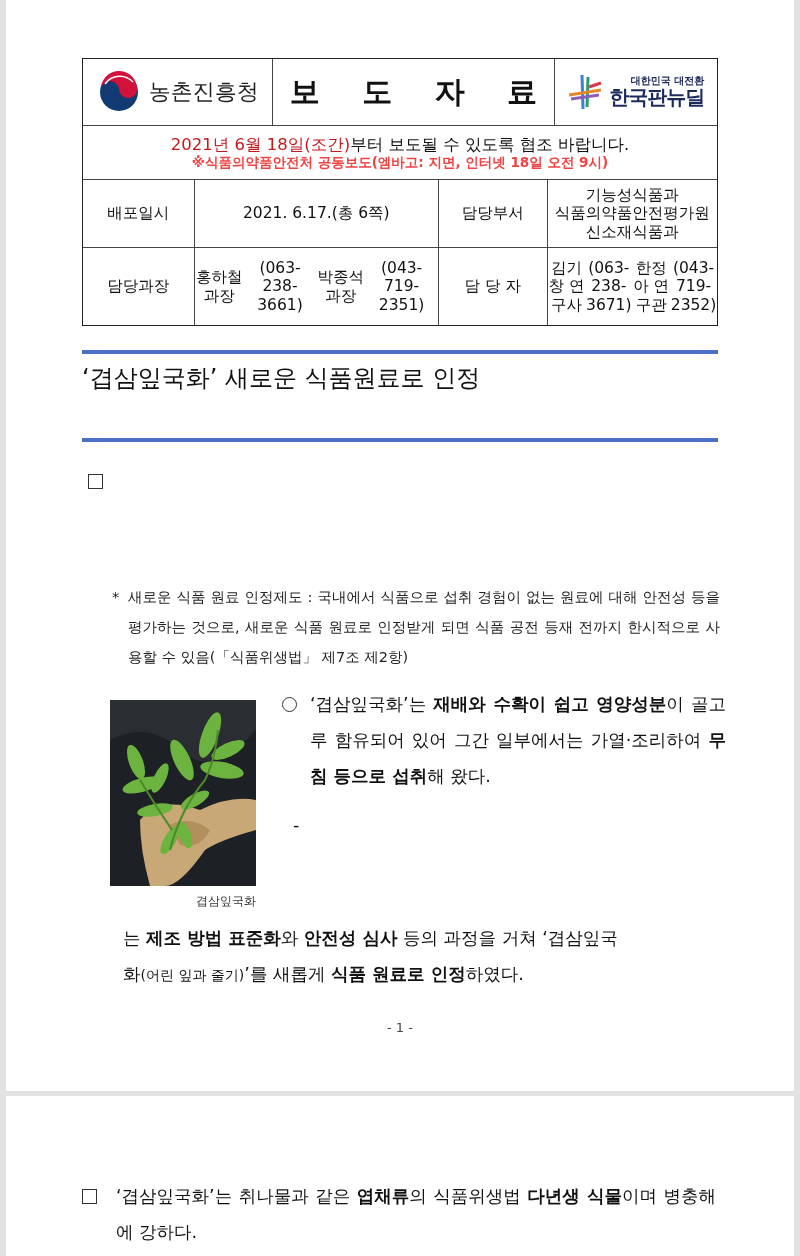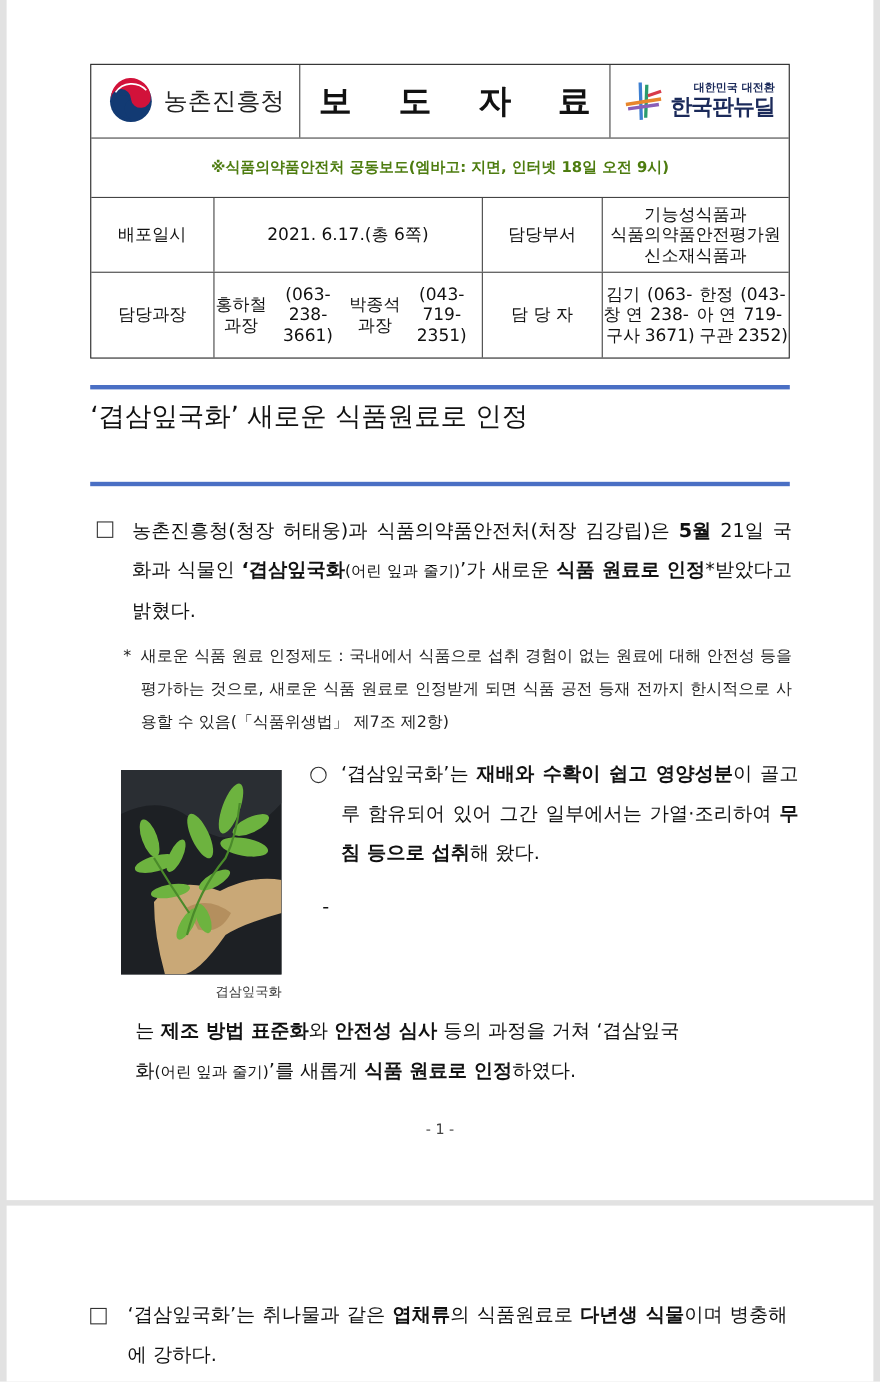--- a/index.html
+++ b/index.html
@@ -32,21 +32,21 @@
   .gov-name { font-size: 22px; color: #222; }
 
   .nd-wrap { display: flex; align-items: center; gap: 6px; }
   .nd-text { display: flex; flex-direction: column; align-items: flex-end; line-height: 1.05; justify-content: space-between; }
   .nd-small { font-size: 10px; font-weight: bold; color: #1b2a5a; }
   .nd-big { font-size: 20px; font-weight: bold; color: #1b2a5a; letter-spacing: -1px; }
 
   .embargo { height: 53px; flex-direction: column; width: 100%; line-height: 1.2; }
   .embargo-line1 { font-size: 16.5px; }
   .embargo-red { color: #c0191e; }
-  .embargo-line2 { font-size: 13.5px; color: #4d7c0f; font-weight: bold; }
+  .embargo-line2 { font-size: 13.5px; color: #ef4444; font-weight: bold; }
 
   .info-row .cell { font-size: 15.5px; line-height: 1.18; }
   .c1 { width: 112px; }
   .c2 { width: 245px; }
   .c3 { width: 109px; }
   .c4 { width: 170px; flex-direction: column; }
   .r1 { height: 67px; }
   .r2 { height: 77px; }
   .c2.r2, .c4.r2 { flex-direction: row; }
 
@@ -111,20 +111,23 @@
           </svg>
           <div class="nd-text">
             <span class="nd-small">대한민국 대전환</span>
             <span class="nd-big">한국판뉴딜</span>
           </div>
         </div>
       </div>
     </div>
     <div class="hdr-row">
       <div class="cell embargo">
+        <div class="embargo-line1">
+          <span class="embargo-red">2021년 6월 18일(조간)</span><span>부터 보도될 수 있도록 협조 바랍니다.</span>
+        </div>
         <div class="embargo-line2">※식품의약품안전처 공동보도(엠바고: 지면, 인터넷 18일 오전 9시)</div>
       </div>
     </div>
     <div class="hdr-row info-row">
       <div class="cell c1 r1">배포일시</div>
       <div class="cell c2 r1">2021. 6.17.(총 6쪽)</div>
       <div class="cell c3 r1">담당부서</div>
       <div class="cell c4 r1">
         <span>기능성식품과</span>
         <span>식품의약품안전평가원</span>
@@ -147,23 +150,20 @@
         <span>(043-719-2352)</span>
       </div>
     </div>
   </div>
 
   <div class="rule rule-top"></div>
   <div class="doc-title">‘겹삼잎국화’ 새로운 식품원료로 인정</div>
   <div class="rule rule-bot"></div>
 
   <div class="bullet-box box1"></div>
-  <div class="para p1">
-    <span>농촌진흥청(청장 허태웅)과 식품의약품안전처(처장 김강립)은 </span><b>5월</b><span> 21일 국화과 식물인 </span><b>‘겹삼잎국화</b><span class="small-paren">(어린 잎과 줄기)</span><span>’가 새로운 </span><b>식품 원료로 인정</b><span>*받았다고 밝혔다.</span>
-  </div>
 
   <div class="note">
     <span class="note-star">*</span>
     <div class="note-body">새로운 식품 원료 인정제도 : 국내에서 식품으로 섭취 경험이 없는 원료에 대해 안전성 등을 평가하는 것으로, 새로운 식품 원료로 인정받게 되면 식품 공전 등재 전까지 한시적으로 사용할 수 있음(「식품위생법」 제7조 제2항)</div>
   </div>
 
   <div class="photo">
     <svg width="146" height="186" viewBox="0 0 146 186">
       <rect width="146" height="186" fill="#1d2024"></rect>
       <path d="M0 40 Q40 20 70 50 T146 30 L146 0 L0 0 Z" fill="#2a2e33"></path>
@@ -200,14 +200,14 @@
     <span>는 </span><b>제조 방법 표준화</b><span>와 </span><b>안전성 심사</b><span> 등의 과정을 거쳐 ‘겹삼잎국</span><br><span>화</span><span class="small-paren">(어린 잎과 줄기)</span><span>’를 새롭게 </span><b>식품 원료로 인정</b><span>하였다.</span>
   </div>
 
   <div class="page-num">- 1 -</div>
 </div>
 
 <div class="page page2"></div>
 
 <div class="bullet-box box2"></div>
 <div class="para p4">
-  <span>‘겹삼잎국화’는 취나물과 같은 </span><b>엽채류</b><span>의 식품원료로 </span><b>다년생 식물</b><span>이며 병충해에 강하다.</span>
+  <span>‘겹삼잎국화’는 취나물과 같은 </span><b>엽채류</b><span>의 식품위생법 </span><b>다년생 식물</b><span>이며 병충해에 강하다.</span>
 </div>
 
 </body></html>

